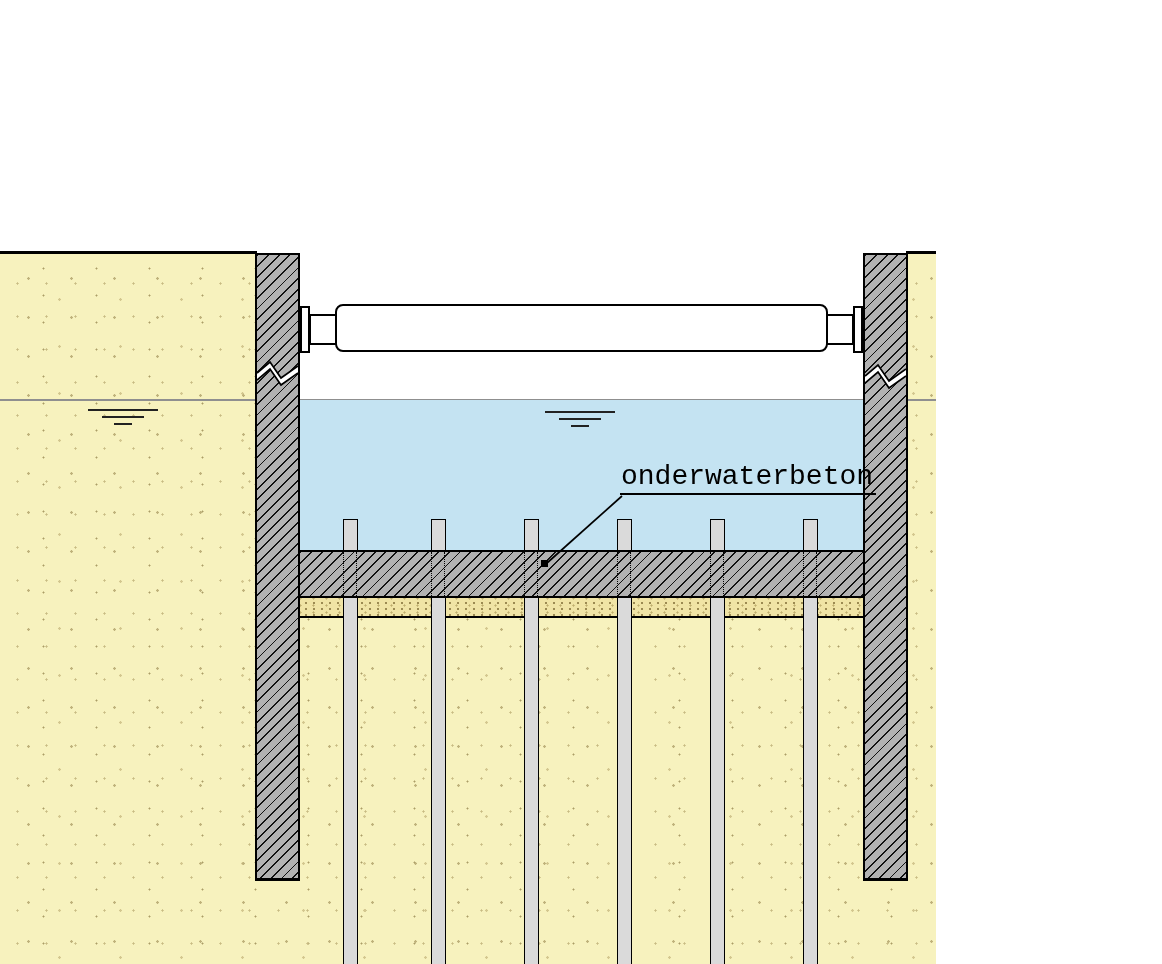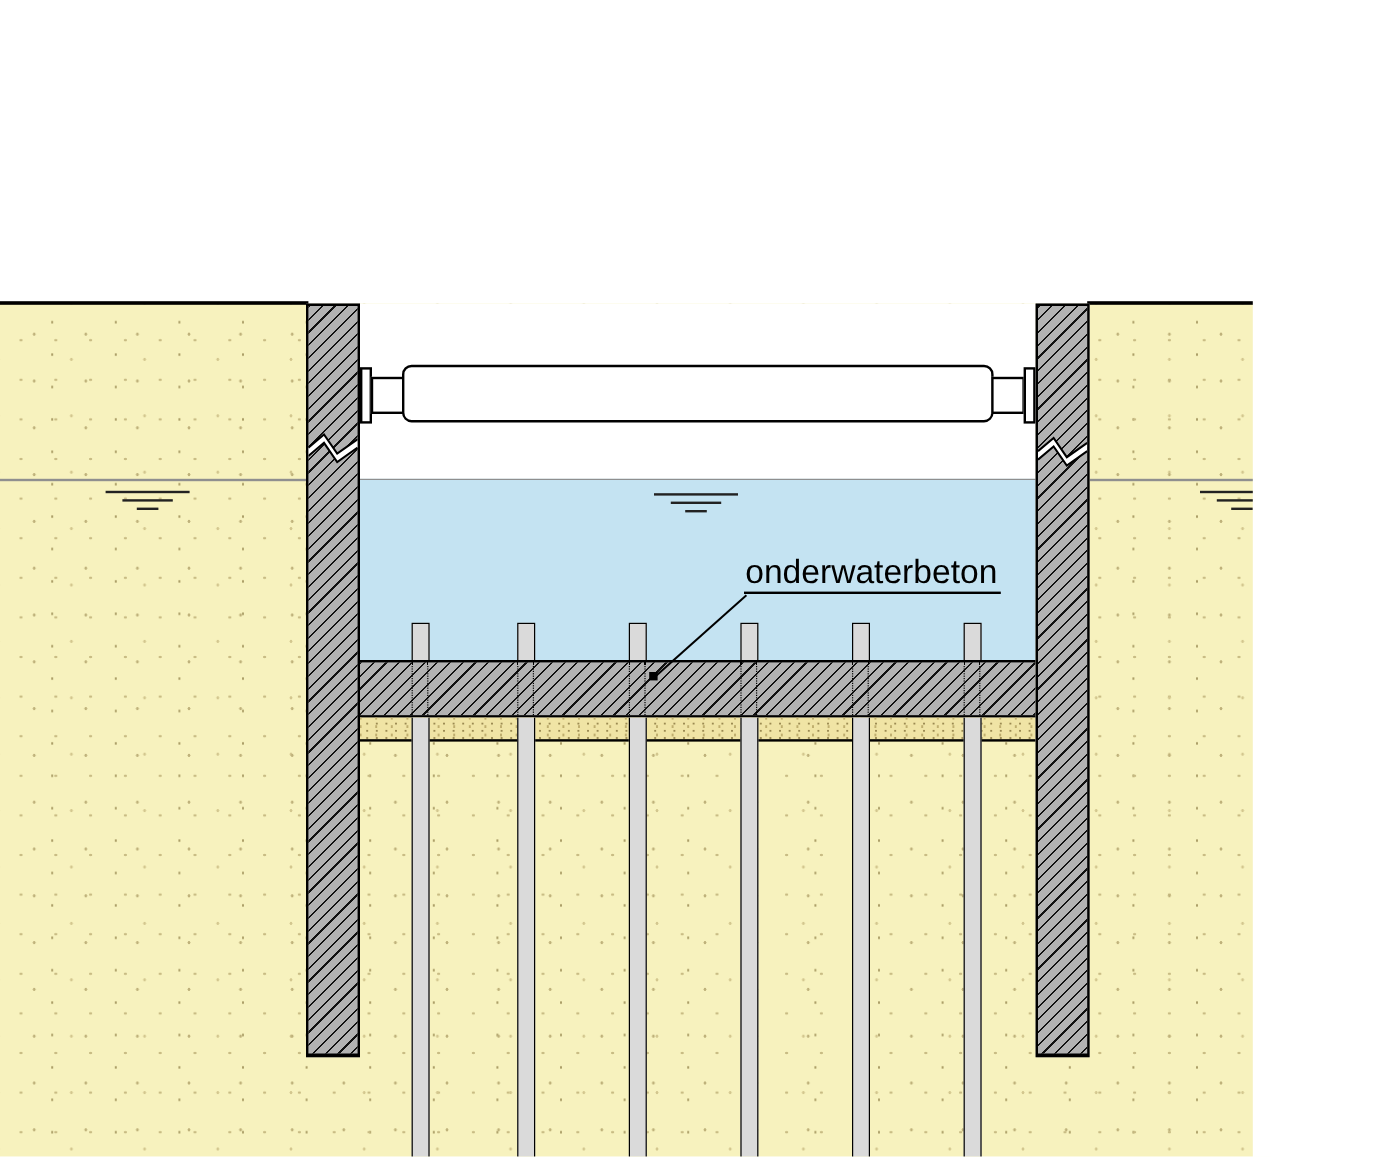--- a/index.html
+++ b/index.html
@@ -1,17 +1,17 @@
 <!DOCTYPE html>
 <html><head>
 <meta charset="utf-8">
 <style>
   html,body{margin:0;padding:0;background:#fff;}
-  #canvas{position:relative;width:1044px;height:964px;background:#ffffff;overflow:hidden;
-          font-family:Liberation Sans, sans-serif;}
+  #canvas{position:relative;width:936px;height:964px;background:#ffffff;overflow:hidden;
+          font-family:Liberation Mono, monospace;}
   .abs{position:absolute;}
   
   .soil{
     background-color:#f7f2be;
     background-image:
       radial-gradient(circle,#bfb27b 1px,transparent 1.5px),
       radial-gradient(circle,#d3c78f 1px,transparent 1.5px),
       radial-gradient(circle,#c8bb83 0.9px,transparent 1.3px),
       radial-gradient(circle,#aa9d66 0.8px,transparent 1.2px);
     background-size:43px 39px,61px 47px,29px 33px,53px 27px;

